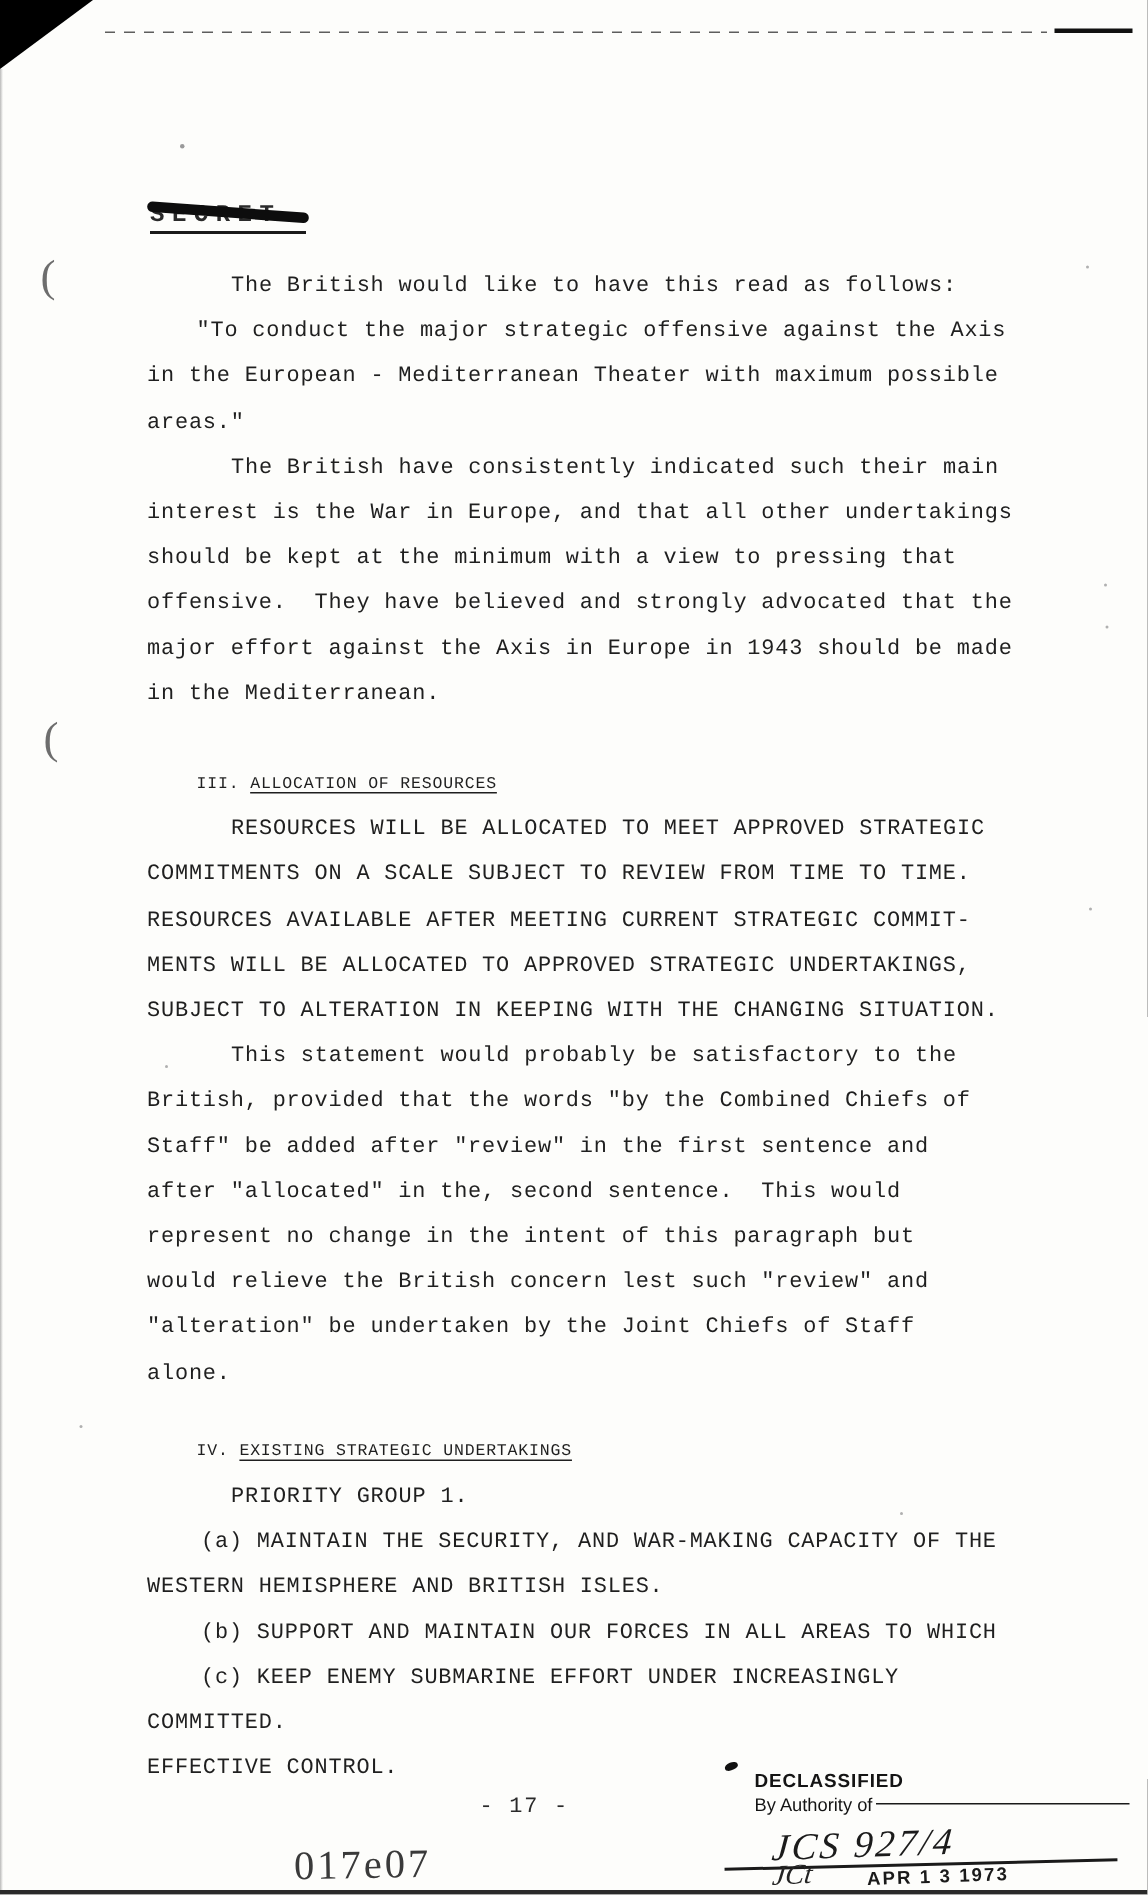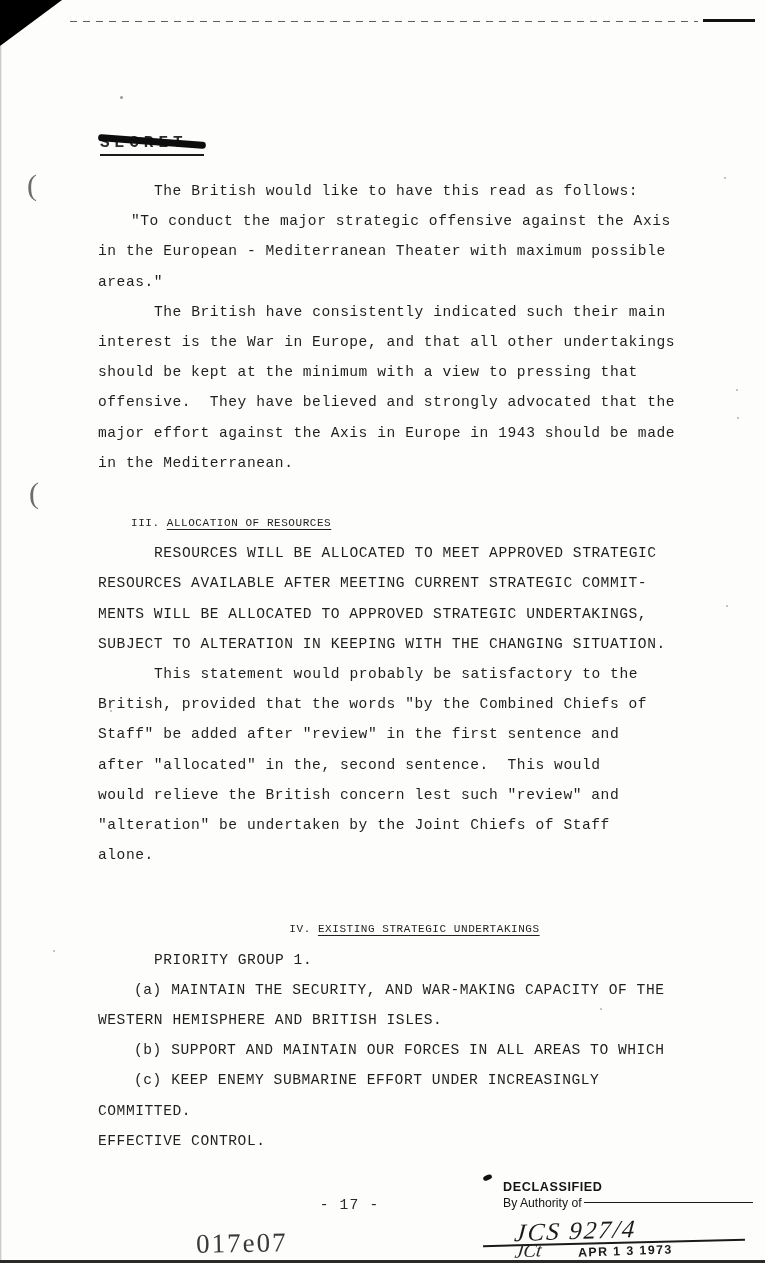--- a/index.html
+++ b/index.html
@@ -299,31 +299,33 @@
         <div class="ln">in the European - Mediterranean Theater with maximum possible</div>
         <div class="ln">areas."</div>
         <div class="ln indent1">The British have consistently indicated such their main</div>
         <div class="ln">interest is the War in Europe, and that all other undertakings</div>
         <div class="ln">should be kept at the minimum with a view to pressing that</div>
         <div class="ln">offensive.  They have believed and strongly advocated that the</div>
         <div class="ln">major effort against the Axis in Europe in 1943 should be made</div>
         <div class="ln">in the Mediterranean.</div>
         <div class="heading-line ln gap" style="margin-top: 30px;"><span class="heading-num">III. </span><span class="heading-title">ALLOCATION OF RESOURCES</span></div>
         <div class="ln indent1">RESOURCES WILL BE ALLOCATED TO MEET APPROVED STRATEGIC</div>
+        <div class="ln">COMMITMENTS ON A SCALE SUBJECT TO REVIEW FROM TIME TO TIME.</div>
         <div class="ln">RESOURCES AVAILABLE AFTER MEETING CURRENT STRATEGIC COMMIT-</div>
         <div class="ln">MENTS WILL BE ALLOCATED TO APPROVED STRATEGIC UNDERTAKINGS,</div>
         <div class="ln">SUBJECT TO ALTERATION IN KEEPING WITH THE CHANGING SITUATION.</div>
         <div class="ln indent1">This statement would probably be satisfactory to the</div>
         <div class="ln">British, provided that the words "by the Combined Chiefs of</div>
         <div class="ln">Staff" be added after "review" in the first sentence and</div>
         <div class="ln">after "allocated" in the, second sentence.  This would</div>
+        <div class="ln">represent no change in the intent of this paragraph but</div>
         <div class="ln">would relieve the British concern lest such "review" and</div>
         <div class="ln">"alteration" be undertaken by the Joint Chiefs of Staff</div>
         <div class="ln">alone.</div>
-        <div class="heading-line ln gap" style="margin-top: 44px; text-align: center;"><span class="heading-num">IV. </span><span class="heading-title">EXISTING STRATEGIC UNDERTAKINGS</span></div>
+        <div class="heading-line ln gap" style="margin-top: 22px;"><span class="heading-num">IV. </span><span class="heading-title">EXISTING STRATEGIC UNDERTAKINGS</span></div>
         <div class="ln indent1">PRIORITY GROUP 1.</div>
         <div class="ln indent3">(a) MAINTAIN THE SECURITY, AND WAR-MAKING CAPACITY OF THE</div>
         <div class="ln">WESTERN HEMISPHERE AND BRITISH ISLES.</div>
         <div class="ln indent3">(b) SUPPORT AND MAINTAIN OUR FORCES IN ALL AREAS TO WHICH</div>
         <div class="ln indent3">(c) KEEP ENEMY SUBMARINE EFFORT UNDER INCREASINGLY</div>
         <div class="ln">COMMITTED.</div>
         <div class="ln">EFFECTIVE CONTROL.</div>
       </div>
   </div>
 

